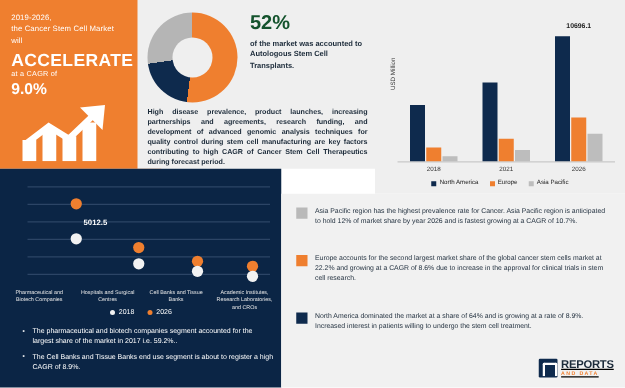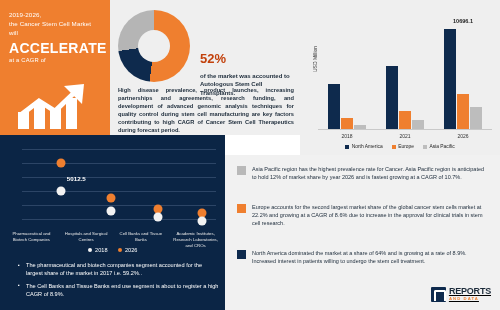--- a/index.html
+++ b/index.html
@@ -36,21 +36,21 @@
     background: conic-gradient(
       #ef7f2f 0deg 187.2deg,
       #0e2a4d 187.2deg 262deg,
       #b5b5b5 262deg 360deg);
   }
   .donut::after {
     content: ""; position: absolute; left: 20px; top: 20px;
     width: 32px; height: 32px; border-radius: 50%; background: #efefef;
   }
   .pct-block { position: absolute; left: 90px; top: 8px; width: 94px; }
-  .pct-num { font-size: 13px; font-weight: 700; color: #c2410c; line-height: 22px; margin-top: 40px; }
+  .pct-num { font-size: 16px; font-weight: 700; color: #14532d; line-height: 22px; }
   .pct-txt {
     font-size: 6px; line-height: 8.3px; color: #1c2b3a;
     font-weight: 700; margin-top: 2px;
   }
   .mid-para {
     position: absolute; left: 8px; top: 86px; width: 176px;
     font-size: 5.7px; line-height: 8px; color: #1c2b3a; font-weight: 700;
     text-align: justify;
   }
 
@@ -167,20 +167,21 @@
 <body>
 
 <div class="page">
 
   <div class="accel-panel">
     <div class="accel-l1">2019-2026,</div>
     <div class="accel-l1">the Cancer Stem Cell Market</div>
     <div class="accel-l1">will</div>
     <div class="accel-big">ACCELERATE</div>
     <div class="accel-l3">at  a CAGR of</div>
+    <div class="accel-pct">9.0%</div>
     <svg class="accel-art" viewBox="0 0 86 45">
       <rect x="4" y="28" width="11" height="17" fill="#ffffff"></rect>
       <rect x="20" y="20" width="11" height="25" fill="#ffffff"></rect>
       <rect x="36" y="25" width="11" height="20" fill="#ffffff"></rect>
       <rect x="52" y="14" width="11" height="31" fill="#ffffff"></rect>
       <polyline points="8,30 25,17 41,27 62,7" fill="none" stroke="#ffffff" stroke-width="5" stroke-linejoin="miter"></polyline>
       <polygon points="50,2 70,0 68,20" fill="#ffffff"></polygon>
     </svg>
   </div>
 

